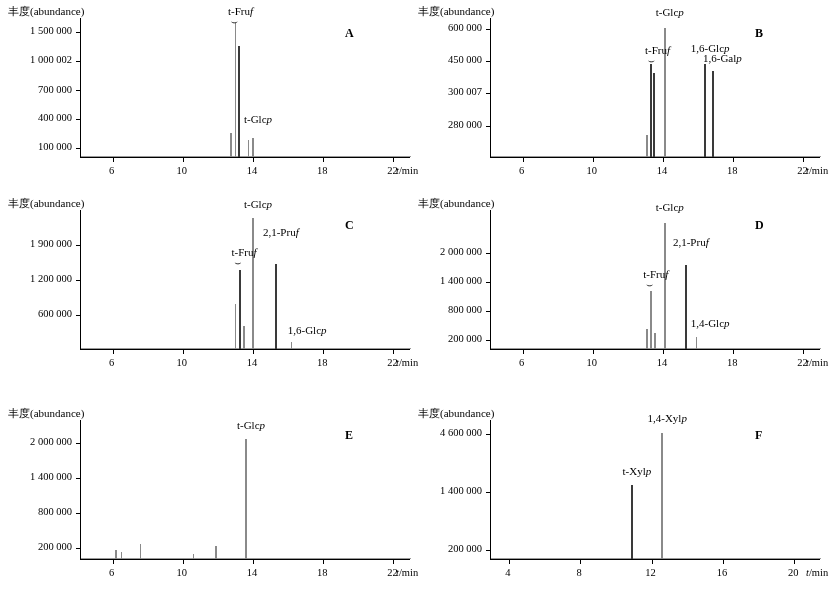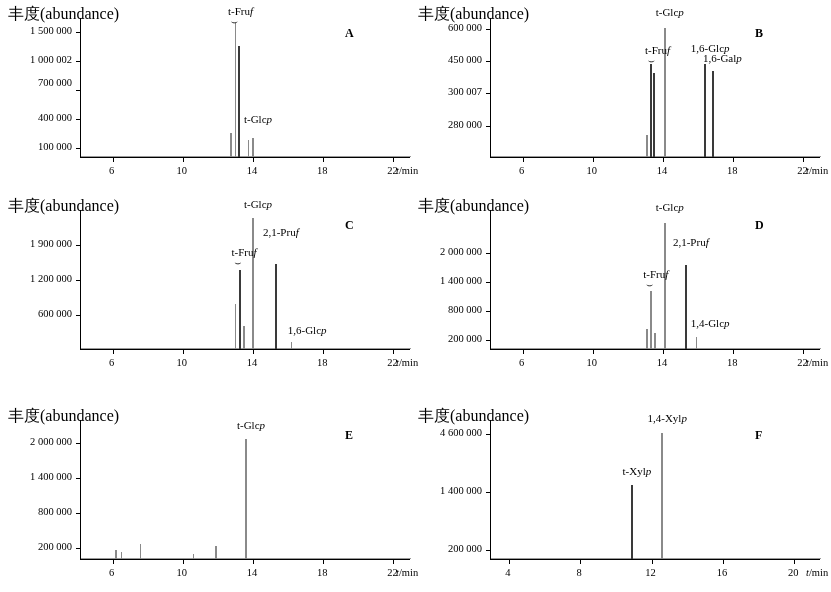--- a/index.html
+++ b/index.html
@@ -1,20 +1,20 @@
 <!DOCTYPE html>
 <html><head>
 <meta charset="utf-8">
 <style>
   html,body{margin:0;padding:0;background:#ffffff;}
   body{width:831px;height:592px;font-family:"Liberation Serif",serif;color:#000;}
   #page{position:relative;width:831px;height:592px;overflow:hidden;}
 
   .panel{position:absolute;}
-  .ylab{position:absolute;font-size:16px;white-space:nowrap;letter-spacing:0px;}
+  .ylab{position:absolute;font-size:11px;white-space:nowrap;letter-spacing:0px;}
   .panel-letter{position:absolute;font-size:12px;font-weight:bold;font-family:"Liberation Serif",serif;}
   .plot{position:absolute;border-left:1.2px solid #000;border-bottom:1.2px solid #000;box-sizing:border-box;}
   .tick{position:absolute;background:#000;}
   .ytick{width:5px;height:1px;left:-5px;}
   .xtick{width:1px;height:5px;bottom:-5px;}
   .ytlabel{position:absolute;font-size:10.5px;text-align:right;white-space:nowrap;}
   .xtlabel{position:absolute;font-size:10.5px;text-align:center;white-space:nowrap;}
   .xaxis-unit{position:absolute;font-size:10.5px;white-space:nowrap;}
   .peak{position:absolute;background:#8a8a8a;width:1.6px;bottom:0;}
   .peak.dark{background:#3a3a3a;}
@@ -43,21 +43,21 @@
         <div class="tick xtick" style="left:242.2340425531915px;"></div>
         <div class="tick xtick" style="left:312.4468085106383px;"></div>
         <div class="peak" style="left:149.27978723404254px;height:24.13793103448276px;"></div>
         <div class="peak" style="left:153.66808510638296px;height:134.20689655172413px;"></div>
         <div class="peak dark" style="left:157.1787234042553px;height:111.0344827586207px;"></div>
         <div class="peak" style="left:166.83297872340424px;height:16.896551724137932px;"></div>
         <div class="peak" style="left:171.22127659574468px;height:19.310344827586206px;"></div>
       </div>
       <div class="ytlabel" style="left:8px;top:141.3448275862069px;width:64px;">100 000</div>
       <div class="ytlabel" style="left:8px;top:112.37931034482759px;width:64px;">400 000</div>
-      <div class="ytlabel" style="left:8px;top:77px;width:64px;">700 000</div>
+      <div class="ytlabel" style="left:8px;top:84px;width:64px;">700 000</div>
       <div class="ytlabel" style="left:8px;top:54.448275862068954px;width:64px;">1 000 002</div>
       <div class="ytlabel" style="left:8px;top:25.48275862068965px;width:64px;">1 500 000</div>
       <div class="xtlabel" style="left:97.59574468085106px;top:165px;width:28px;">6</div>
       <div class="xtlabel" style="left:167.8085106382979px;top:165px;width:28px;">10</div>
       <div class="xtlabel" style="left:238.0212765957447px;top:165px;width:28px;">14</div>
       <div class="xtlabel" style="left:308.2340425531915px;top:165px;width:28px;">18</div>
       <div class="xtlabel" style="left:378.4468085106383px;top:165px;width:28px;">22</div>
       <div class="xaxis-unit" style="left:396px;top:165px;"><i>t</i>/min</div>
       <div class="ann" style="left:204.46808510638297px;top:5px;width:72px;text-align:center;">t-Fru<i>f</i></div>
       <div class="brace" style="left:220.46808510638297px;top:15px;width:28px;text-align:center;">⌣</div>

